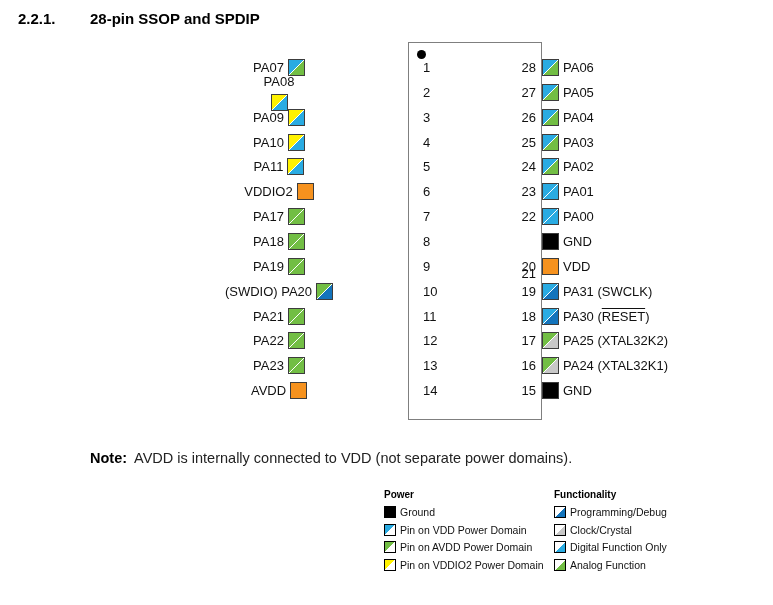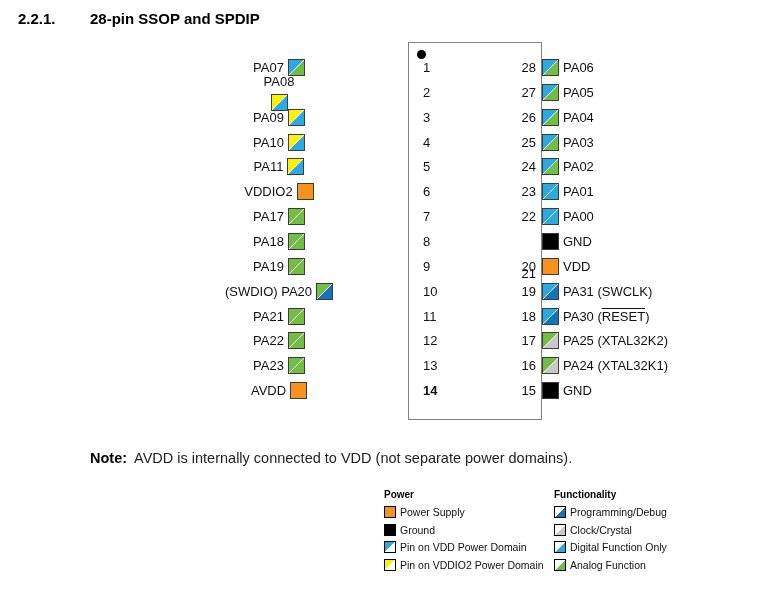--- a/index.html
+++ b/index.html
@@ -112,21 +112,21 @@
       <span class="pnum nl" style="top: 332.4px;">12</span>
       <div class="prow pl" style="top: 357.2px;">
         <span class="pin-label">PA23</span>
         <span class="sq" style="background: linear-gradient(to right bottom, rgb(114, 190, 68) 49%, rgba(255, 255, 255, 0.55) 49%, rgba(255, 255, 255, 0.55) 51%, rgb(114, 190, 68) 51%);"></span>
       </div>
       <span class="pnum nl" style="top: 357.2px;">13</span>
       <div class="prow pl" style="top: 382.1px;">
         <span class="pin-label">AVDD</span>
         <span class="sq" style="background: rgb(246, 146, 30);"></span>
       </div>
-      <span class="pnum nl" style="top: 382.1px; font-weight: bold;">14</span>
+      <span class="pnum nl" style="top: 382.1px;">14</span>
       <div class="prow pr" style="top: 59px;">
         <span class="sq" style="background: linear-gradient(to right bottom, rgb(41, 171, 226) 49%, rgba(255, 255, 255, 0.55) 49%, rgba(255, 255, 255, 0.55) 51%, rgb(114, 190, 68) 51%);"></span>
         <span class="pin-label">PA06</span>
       </div>
       <span class="pnum nr" style="top: 59px;">28</span>
       <div class="prow pr" style="top: 83.8px;">
         <span class="sq" style="background: linear-gradient(to right bottom, rgb(41, 171, 226) 49%, rgba(255, 255, 255, 0.55) 49%, rgba(255, 255, 255, 0.55) 51%, rgb(114, 190, 68) 51%);"></span>
         <span class="pin-label">PA05</span>
       </div>
       <span class="pnum nr" style="top: 83.8px;">27</span>
@@ -193,30 +193,30 @@
     </div>
 
   <div id="note">
     <span class="note-label">Note:</span><span>AVDD is internally connected to VDD (not separate power domains).</span>
   </div>
 
   <div class="legend-col" id="legend-power">
     <div class="legend-header">Power</div>
     <div>
         <div class="legend-item">
-          <span class="sq" style="background: rgb(246, 146, 30);"></span>
-          <span class="legend-label">Power Supply</span>
-        </div>
-        <div class="legend-item">
           <span class="sq" style="background: rgb(0, 0, 0);"></span>
           <span class="legend-label">Ground</span>
         </div>
         <div class="legend-item">
           <span class="sq" style="background: linear-gradient(to right bottom, rgb(41, 171, 226) 49%, rgba(255, 255, 255, 0.55) 49%, rgba(255, 255, 255, 0.55) 51%, rgb(255, 255, 255) 51%);"></span>
           <span class="legend-label">Pin on VDD Power Domain</span>
+        </div>
+        <div class="legend-item">
+          <span class="sq" style="background: linear-gradient(to right bottom, rgb(114, 190, 68) 49%, rgba(255, 255, 255, 0.55) 49%, rgba(255, 255, 255, 0.55) 51%, rgb(255, 255, 255) 51%);"></span>
+          <span class="legend-label">Pin on AVDD Power Domain</span>
         </div>
         <div class="legend-item">
           <span class="sq" style="background: linear-gradient(to right bottom, rgb(255, 242, 0) 49%, rgba(255, 255, 255, 0.55) 49%, rgba(255, 255, 255, 0.55) 51%, rgb(255, 255, 255) 51%);"></span>
           <span class="legend-label">Pin on VDDIO2 Power Domain</span>
         </div>
       </div>
   </div>
 
   <div class="legend-col" id="legend-functionality">
     <div class="legend-header">Functionality</div>

